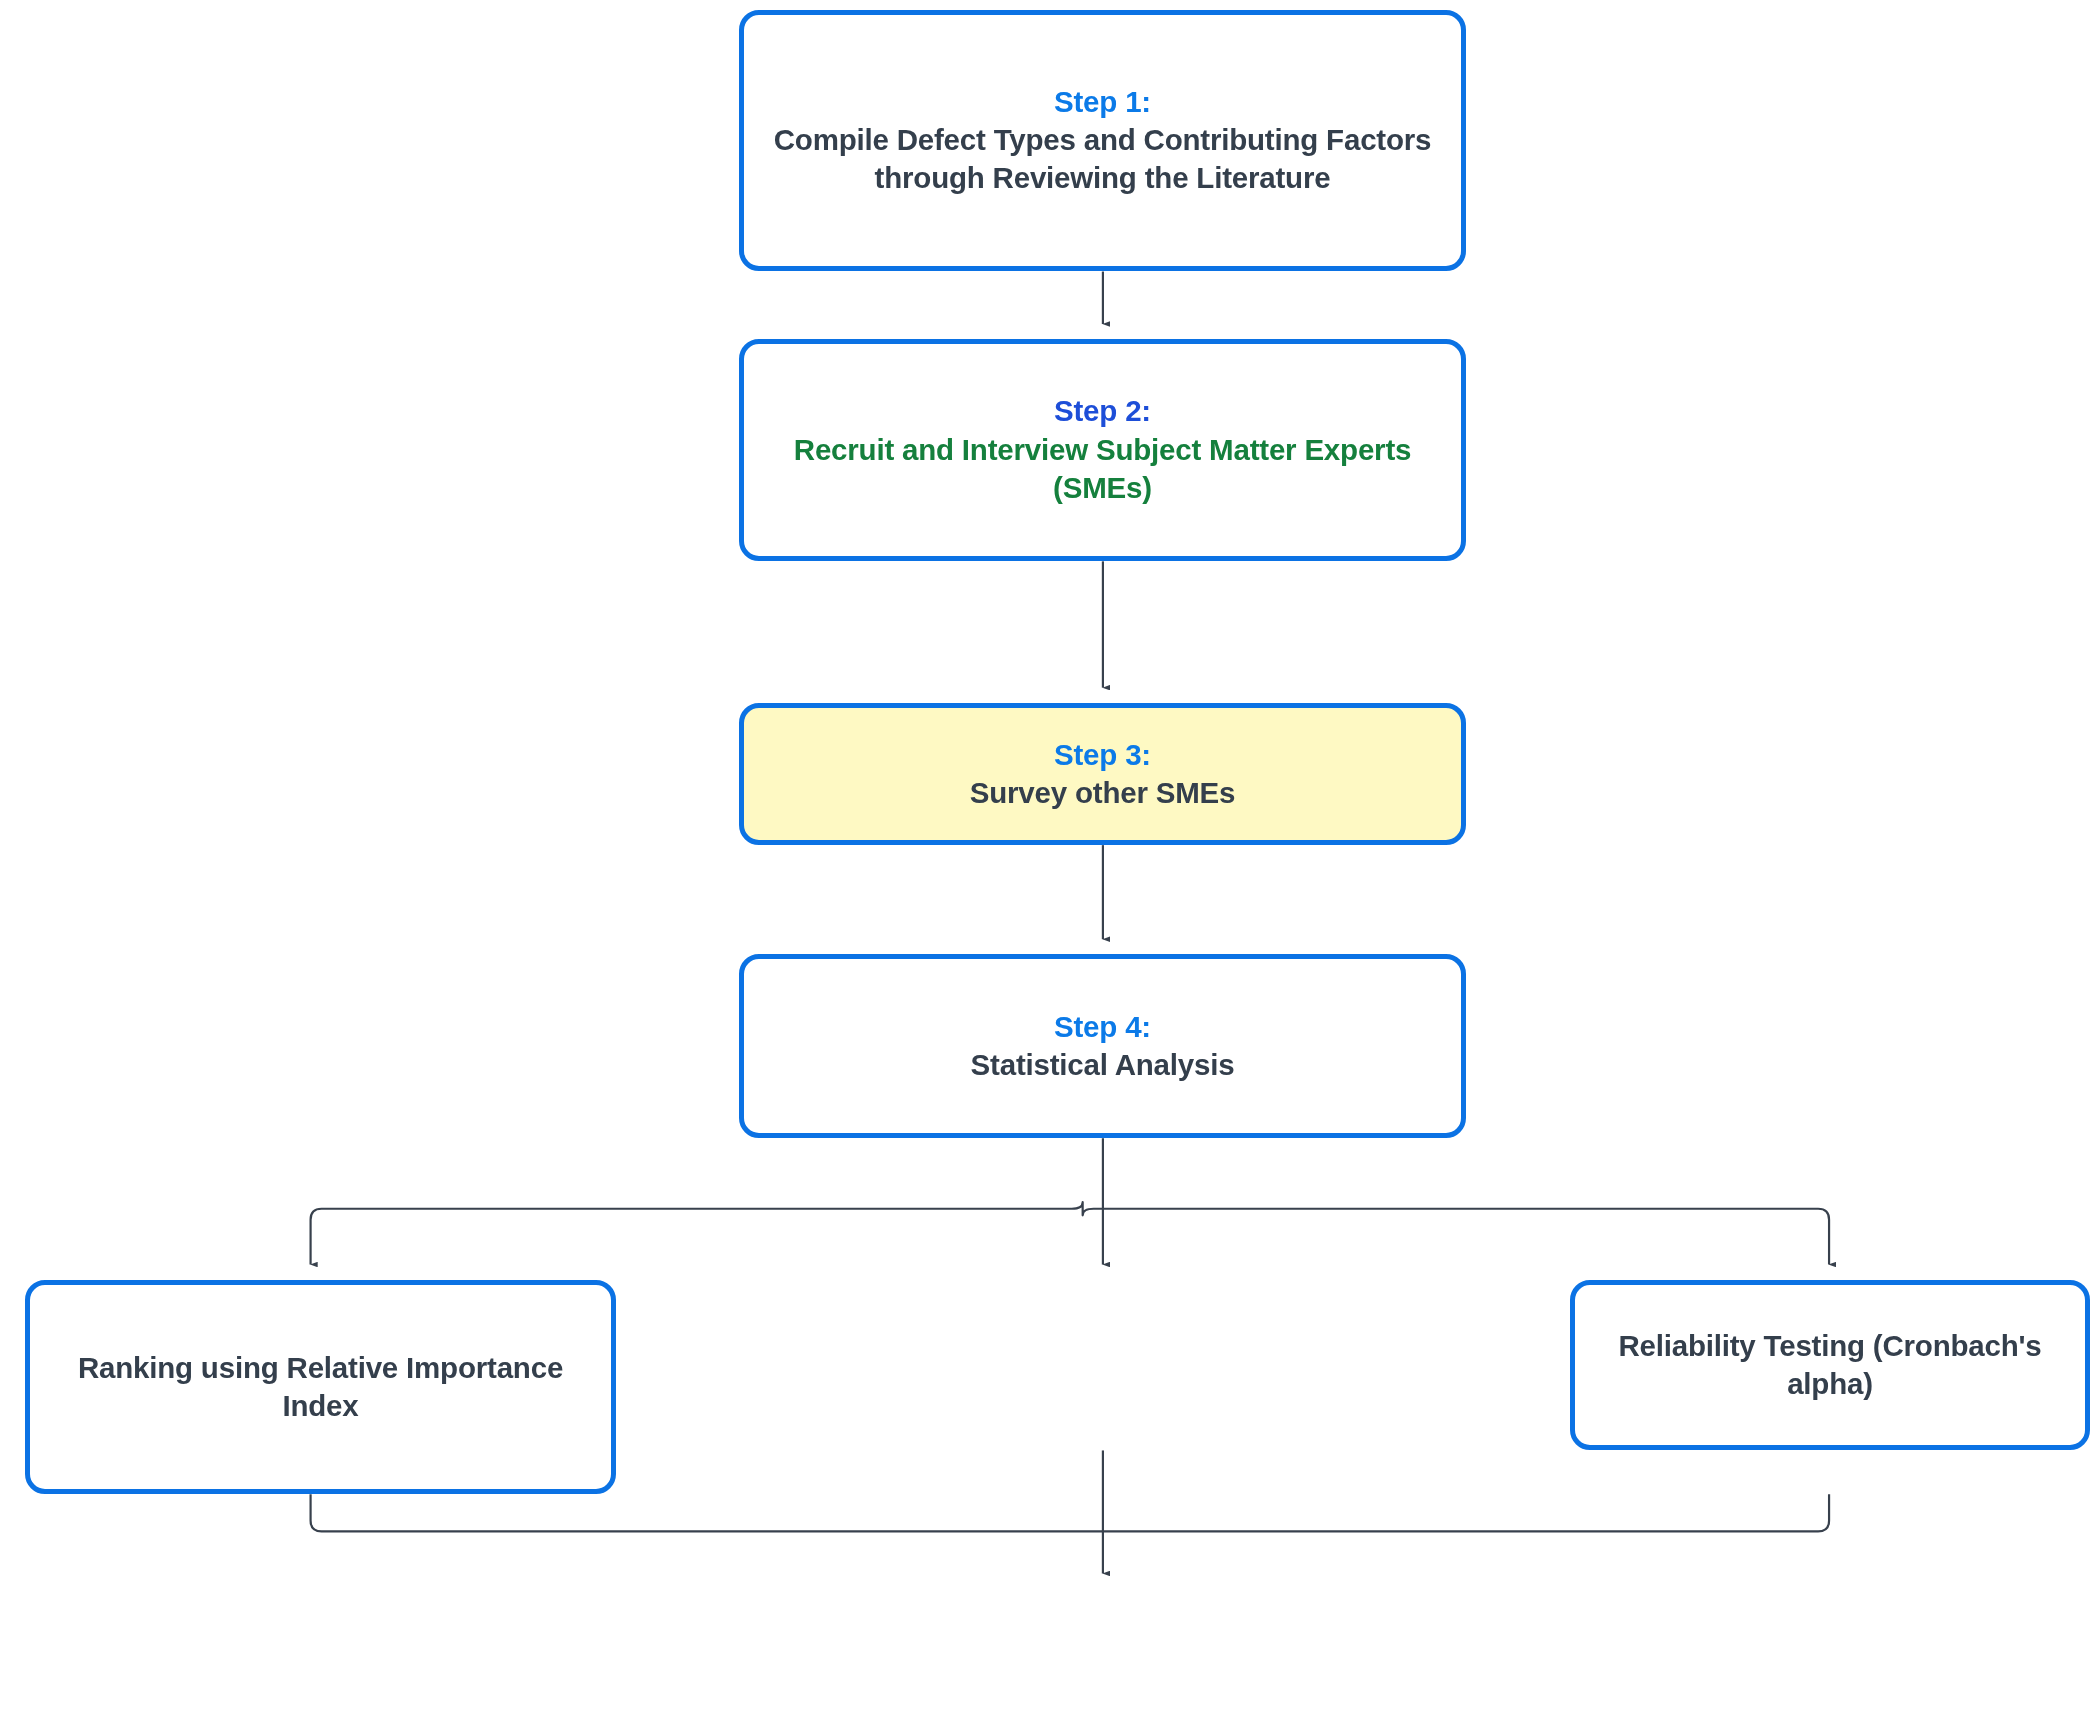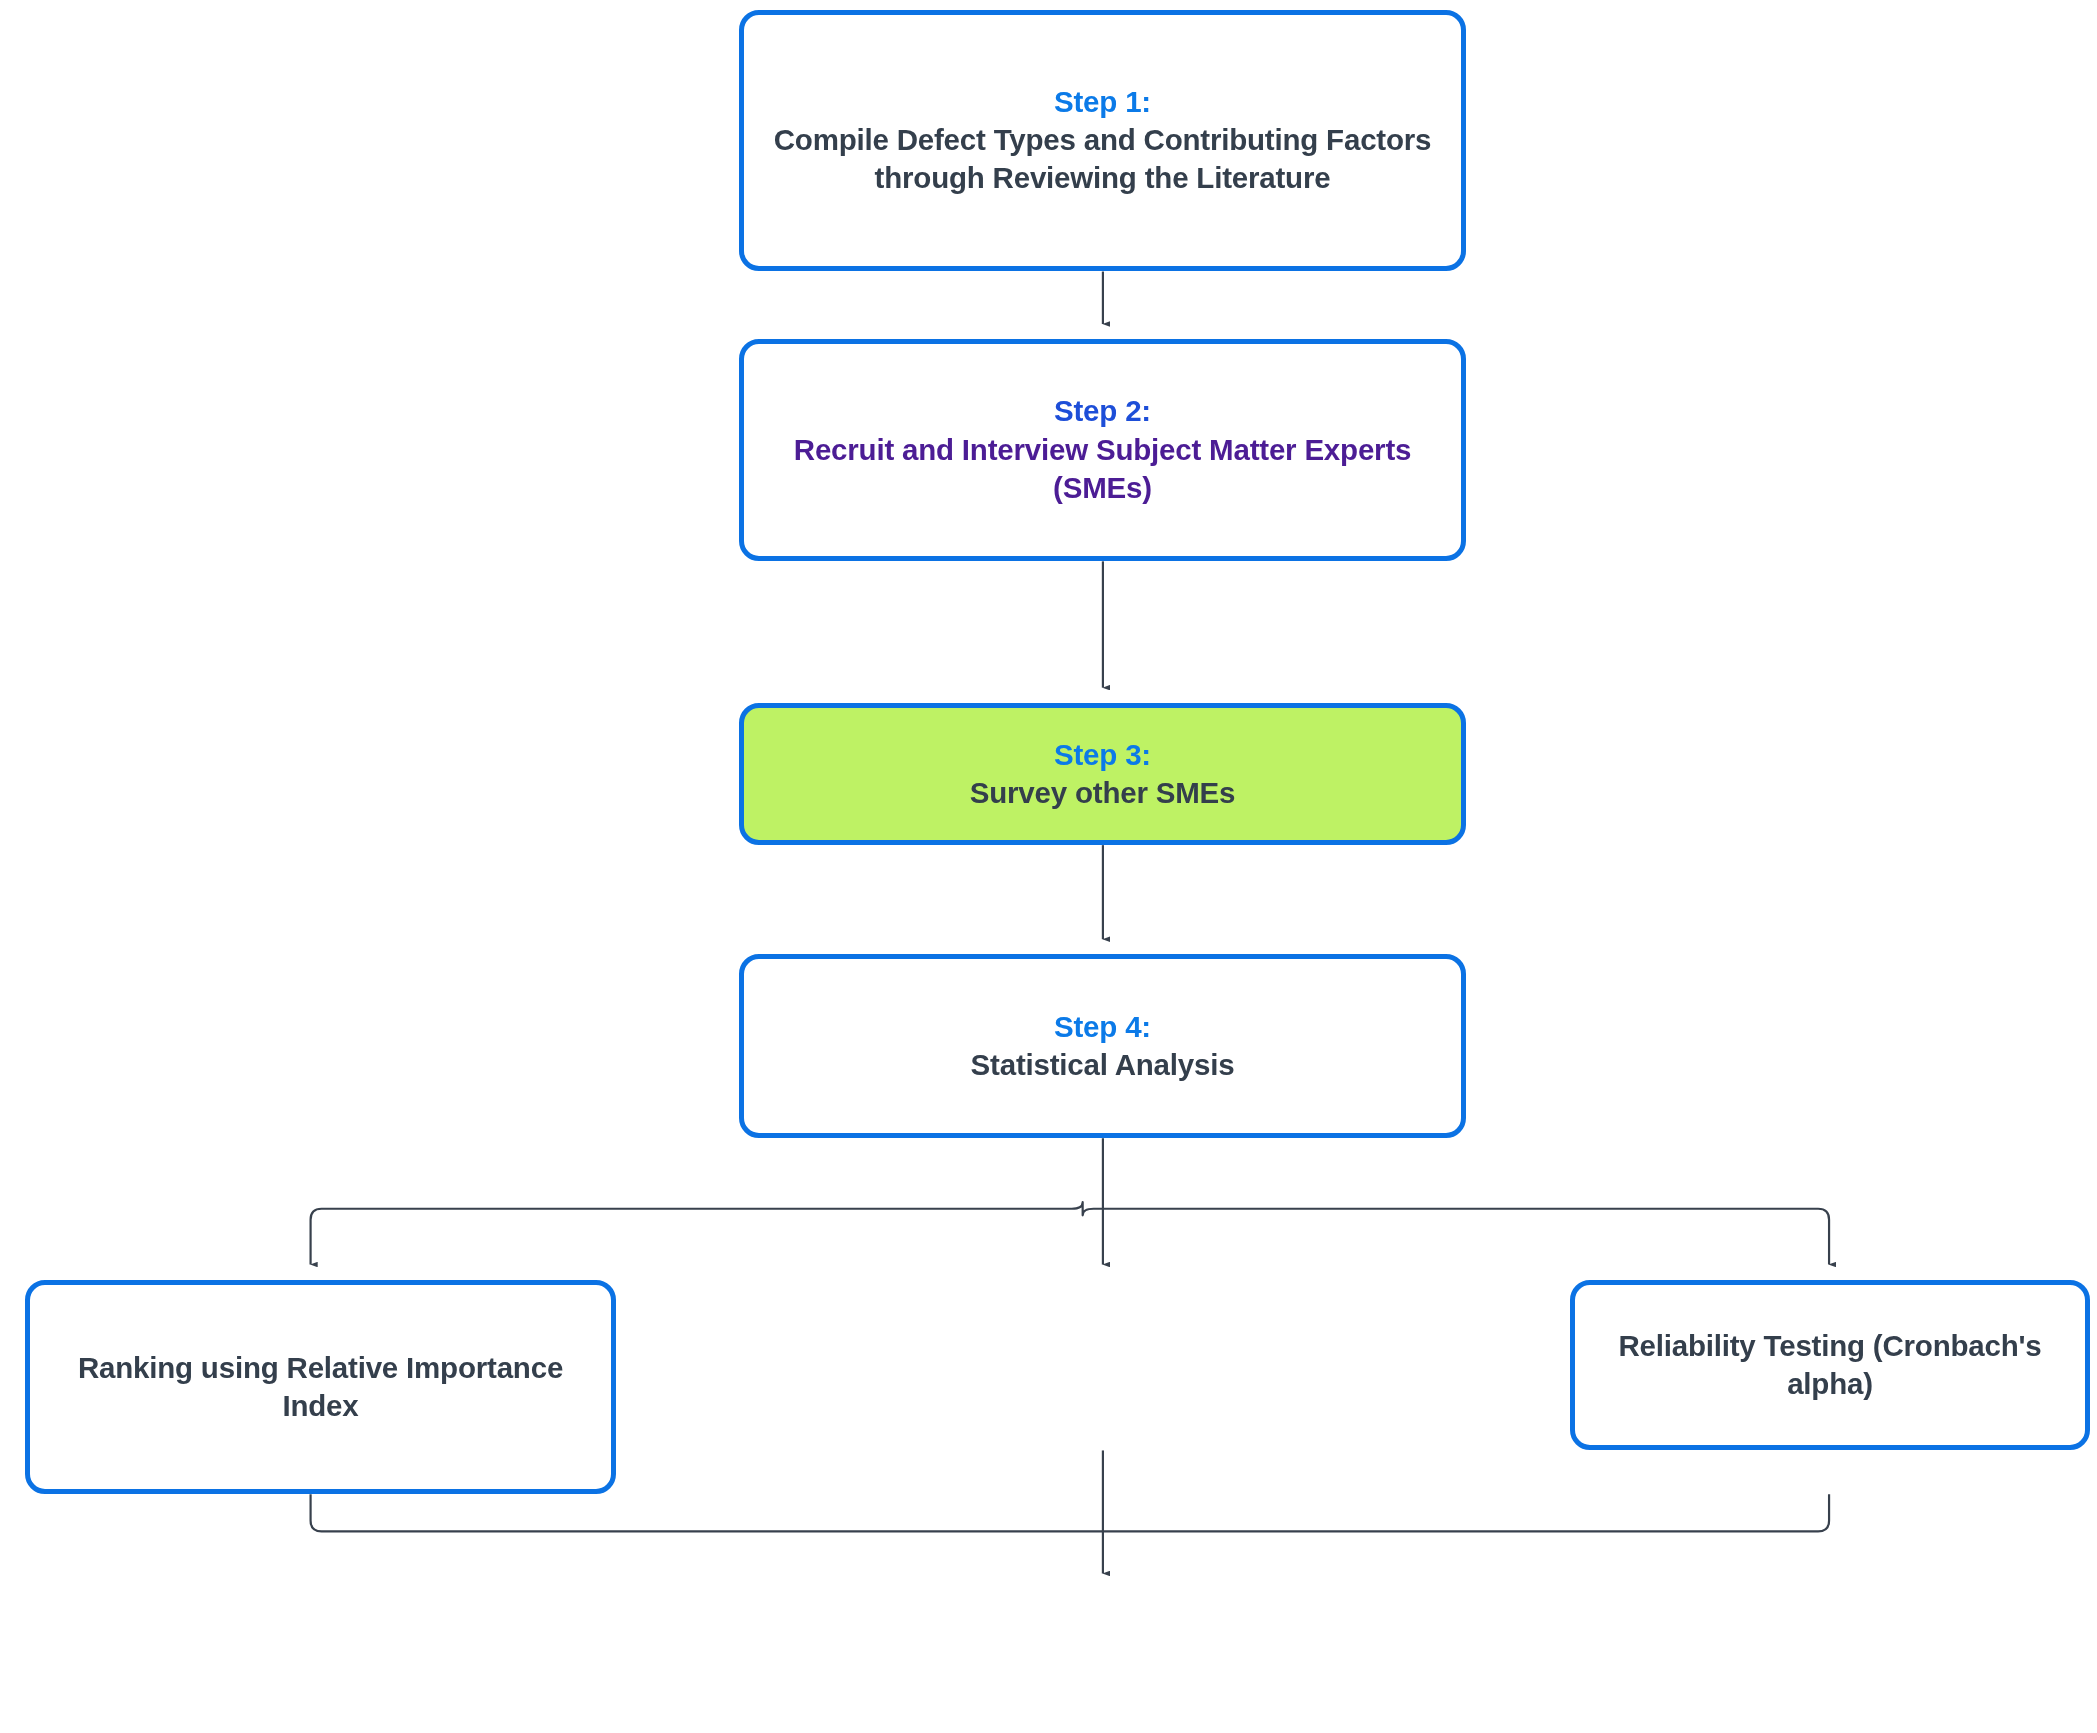--- a/index.html
+++ b/index.html
@@ -100,24 +100,24 @@
     </g>
   </svg>
 
   <div class="node" id="node-step1" style="border-color: rgb(11, 114, 228); background: rgb(255, 255, 255);">
     <div class="node-step" style="color: rgb(11, 122, 232);">Step 1:</div>
     <div class="node-title" style="color: rgb(52, 63, 76);">Compile Defect Types and Contributing Factors through Reviewing the Literature</div>
   </div>
 
   <div class="node" id="node-step2" style="border-color: rgb(11, 114, 228); background: rgb(255, 255, 255);">
     <div class="node-step" style="color: #1d4ed8;">Step 2:</div>
-    <div class="node-title" style="color: #4c1d95;">Recruit and Interview Subject Matter Experts (SMEs)</div>
+    <div class="node-title" style="color: #15803d;">Recruit and Interview Subject Matter Experts (SMEs)</div>
   </div>
 
-  <div class="node" id="node-step3" style="border-color: rgb(11, 114, 228); background: #bef264;">
+  <div class="node" id="node-step3" style="border-color: rgb(11, 114, 228); background: #fef9c3;">
     <div class="node-step" style="color: rgb(11, 122, 232);">Step 3:</div>
     <div class="node-title" style="color: rgb(52, 63, 76);">Survey other SMEs</div>
   </div>
 
   <div class="node" id="node-step4" style="border-color: rgb(11, 114, 228); background: rgb(255, 255, 255);">
     <div class="node-step" style="color: rgb(11, 122, 232);">Step 4:</div>
     <div class="node-title" style="color: rgb(52, 63, 76);">Statistical Analysis</div>
   </div>
 
   <div class="node" id="node-rii" style="border-color: rgb(11, 114, 228); background: rgb(255, 255, 255);">

